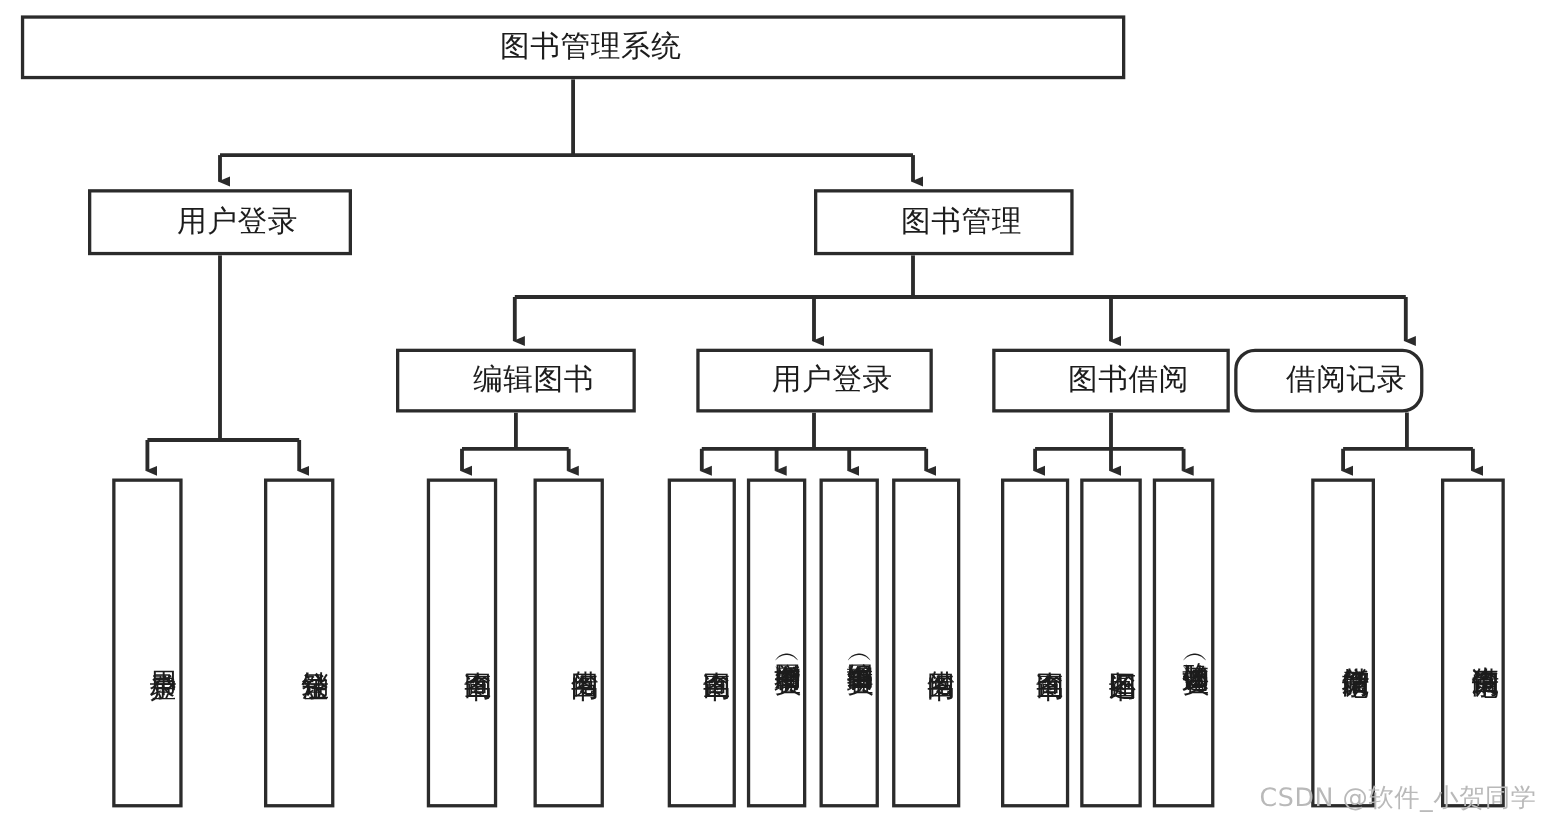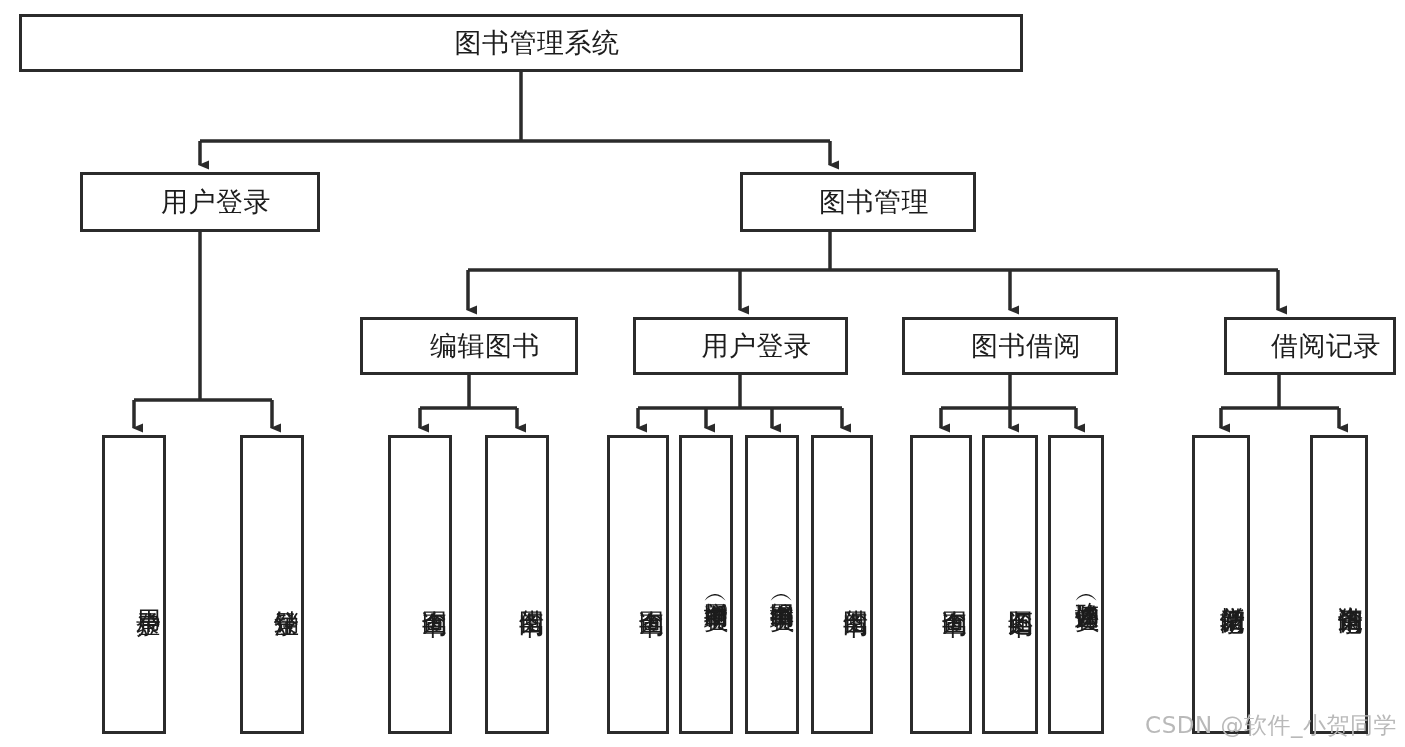--- a/index.html
+++ b/index.html
@@ -133,21 +133,21 @@
 
   <div class="node node-h" style="left:360px; top:317px; width:218px; height:58px;">
     <span>编辑图书</span>
   </div>
   <div class="node node-h" style="left:633px; top:317px; width:215px; height:58px;">
     <span>用户登录</span>
   </div>
   <div class="node node-h" style="left:902px; top:317px; width:216px; height:58px;">
     <span>图书借阅</span>
   </div>
-  <div class="node node-h" style="left:1224px; top:317px; width:172px; height:58px;">
+  <div class="node node-h" style="left:1122px; top:317px; width:172px; height:58px;border-radius:19px;">
     <span>借阅记录</span>
   </div>
 
   <div class="node node-v" style="left:102px; top:435px; width:64px; height:299px;">
     <span>用户登录</span>
   </div>
   <div class="node node-v" style="left:240px; top:435px; width:64px; height:299px;">
     <span>注销登录</span>
   </div>
   <div class="node node-v" style="left:388px; top:435px; width:64px; height:299px;">

